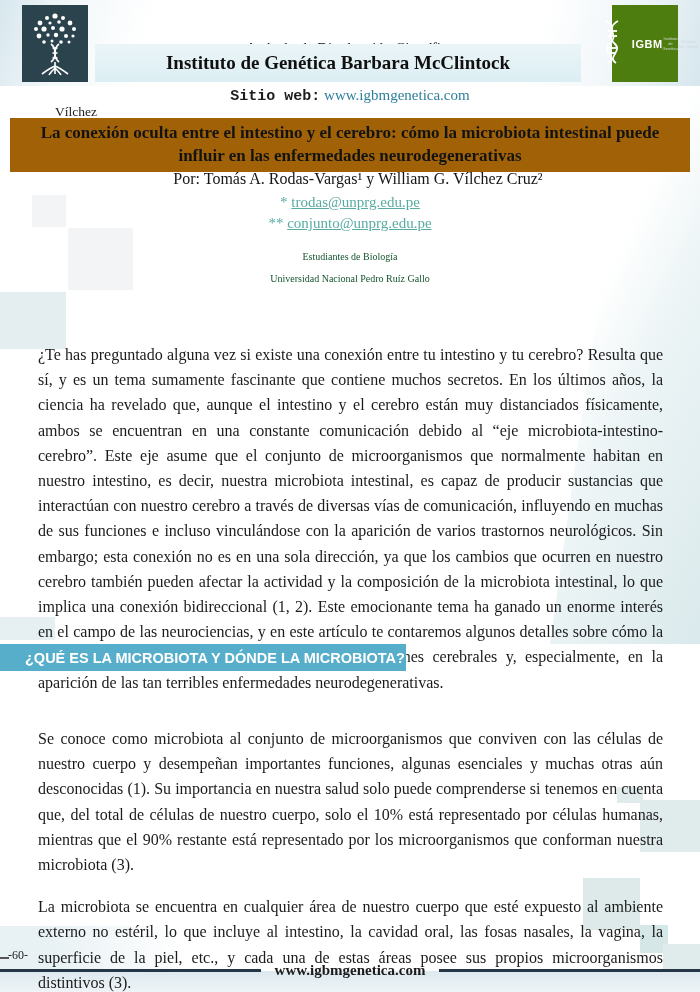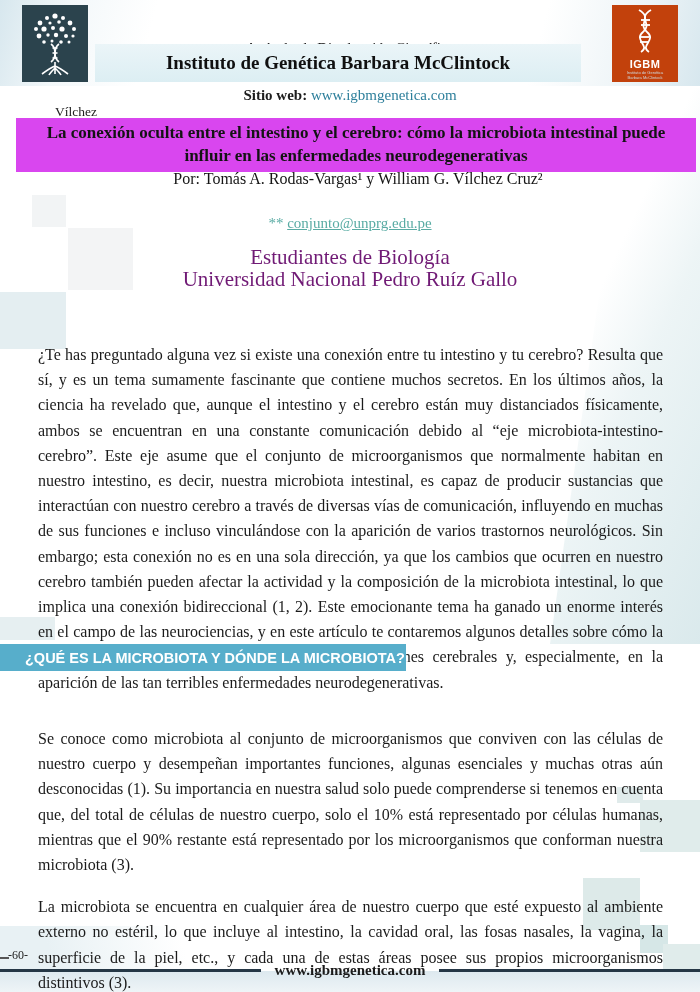--- a/index.html
+++ b/index.html
@@ -33,48 +33,48 @@
   .sqI { left:663px; top:944px; width:37px; height:42px; background:#e0eceb; }
   .decor-bottom-band { left:0; bottom:0; width:700px; height:21px;
     background:linear-gradient(#dde9ef,#eef4f7); }
   .decor-bottom-left { left:0; bottom:21px; width:260px; height:45px;
     background:linear-gradient(75deg,#e8f1f4 20%, rgba(255,255,255,0) 70%); }
 
   
   .logo { position:absolute; top:5px; width:66px; height:77px; display:flex;
     align-items:center; justify-content:center; }
   .logo-left  { left:22px;  background:#2b434d; }
-  .logo-right { right:22px; background:#c2410c; flex-direction:column; }
+  .logo-right { right:22px; background:#4d7c0f; flex-direction:row; }
   .logo-right .acronym { color:#fff; font-family:"Liberation Sans",sans-serif;
     font-weight:bold; font-size:11px; letter-spacing:.5px; line-height:11px; margin-top:1px; }
   .logo-right .tiny { color:#cfd9dd; font-family:"Liberation Sans",sans-serif;
     font-size:4px; line-height:5px; text-align:center; }
 
   .kicker { position:absolute; top:12px; left:100px; width:500px; text-align:center;
     font-size:15px; color:#1d1d1d;margin-top:28px; }
   .institute-band { position:absolute; top:44px; left:95px; width:486px; height:38px;
     background:linear-gradient(#ebf5f8,#dceef3); display:flex; align-items:center; justify-content:center;font-family:Liberation Serif, serif; }
   .institute-band .name { font-size:19px; font-weight:bold; color:#101010; }
   .site-row { position:absolute; top:87px; left:100px; width:500px; text-align:center; font-size:15px; }
-  .site-row .lbl { font-weight:bold; color:#1d1d1d; }
+  .site-row .lbl { font-weight:bold; color:#1d1d1d;font-family:Liberation Mono, monospace; }
   .site-row .url { color:#2d7f9b; text-decoration:none; }
 
   .article-label { position:absolute; top:104px; left:55px; font-size:13.5px; color:#222; }
-  .title-band { position:absolute; top:118px; left:16px; width:680px;
-    background:#d946ef; padding:3px 14px 5px; }
+  .title-band { position:absolute; top:118px; left:10px; width:680px;
+    background:#a16207; padding:3px 14px 5px; }
   .title-band h1 { font-size:17px; line-height:23px; font-weight:bold; text-align:center; color:#131313; }
 
   .authors { position:absolute; top:170px; left:48px; width:620px; text-align:center;
     font-size:16px; color:#151515; }
   .email-line { position:absolute; left:40px; width:620px; text-align:center; font-size:15px; color:#58aba3; }
   .email1 { top:194px; } .email2 { top:215px; }
   .email-line a { color:#58aba3; }
   .email-line .addr { text-decoration:underline; }
   .affiliation { position:absolute; top:246px; left:40px; width:620px; text-align:center;
-    font-size:21px; line-height:22px; color:#701a75; }
+    font-size:10px; line-height:22px; color:#14532d; }
 
   
   .body-text { position:absolute; left:38px; width:625px; text-align:justify;
     font-size:16px; line-height:25.2px; color:#1b1b1b;margin-top:44px; }
   .para1 { top:298px; }
   .section-heading { position:absolute; top:644px; left:0; width:406px; height:27px;
     background:#57aecb; color:#ffffff; font-family:"Liberation Sans",sans-serif;
     font-weight:bold; font-size:14.5px; display:flex; align-items:center; padding-left:25px; }
   .body-lower { top:682px; }
   .body-lower p + p { margin-top:17px; }
@@ -174,20 +174,23 @@
   </div>
 
   <div class="article-label">Vílchez</div>
 
   <div class="title-band">
     <h1>La conexión oculta entre el intestino y el cerebro: cómo la microbiota intestinal puede influir en las enfermedades neurodegenerativas</h1>
   </div>
 
   <div class="authors">Por: Tomás A. Rodas-Vargas¹ y William G. Vílchez Cruz²</div>
 
+  <div class="email-line email1">
+    <span>* </span><a href="#" class="addr">trodas@unprg.edu.pe</a>
+  </div>
   <div class="email-line email2">
     <span>** </span><a href="#" class="addr">conjunto@unprg.edu.pe</a>
   </div>
 
   <div class="affiliation">
     <div>Estudiantes de Biología</div>
     <div>Universidad Nacional Pedro Ruíz Gallo</div>
   </div>
 
   <div class="body-text para1">¿Te has preguntado alguna vez si existe una conexión entre tu intestino y tu cerebro? Resulta que sí, y es un tema sumamente fascinante que contiene muchos secretos. En los últimos años, la ciencia ha revelado que, aunque el intestino y el cerebro están muy distanciados físicamente, ambos se encuentran en una constante comunicación debido al “eje microbiota-intestino-cerebro”. Este eje asume que el conjunto de microorganismos que normalmente habitan en nuestro intestino, es decir, nuestra microbiota intestinal, es capaz de producir sustancias que interactúan con nuestro cerebro a través de diversas vías de comunicación, influyendo en muchas de sus funciones e incluso vinculándose con la aparición de varios trastornos neurológicos. Sin embargo; esta conexión no es en una sola dirección, ya que los cambios que ocurren en nuestro cerebro también pueden afectar la actividad y la composición de la microbiota intestinal, lo que implica una conexión bidireccional (1, 2). Este emocionante tema ha ganado un enorme interés en el campo de las neurociencias, y en este artículo te contaremos algunos detalles sobre cómo la microbiota intestinal puede influir en nuestras funciones cerebrales y, especialmente, en la aparición de las tan terribles enfermedades neurodegenerativas.</div>

